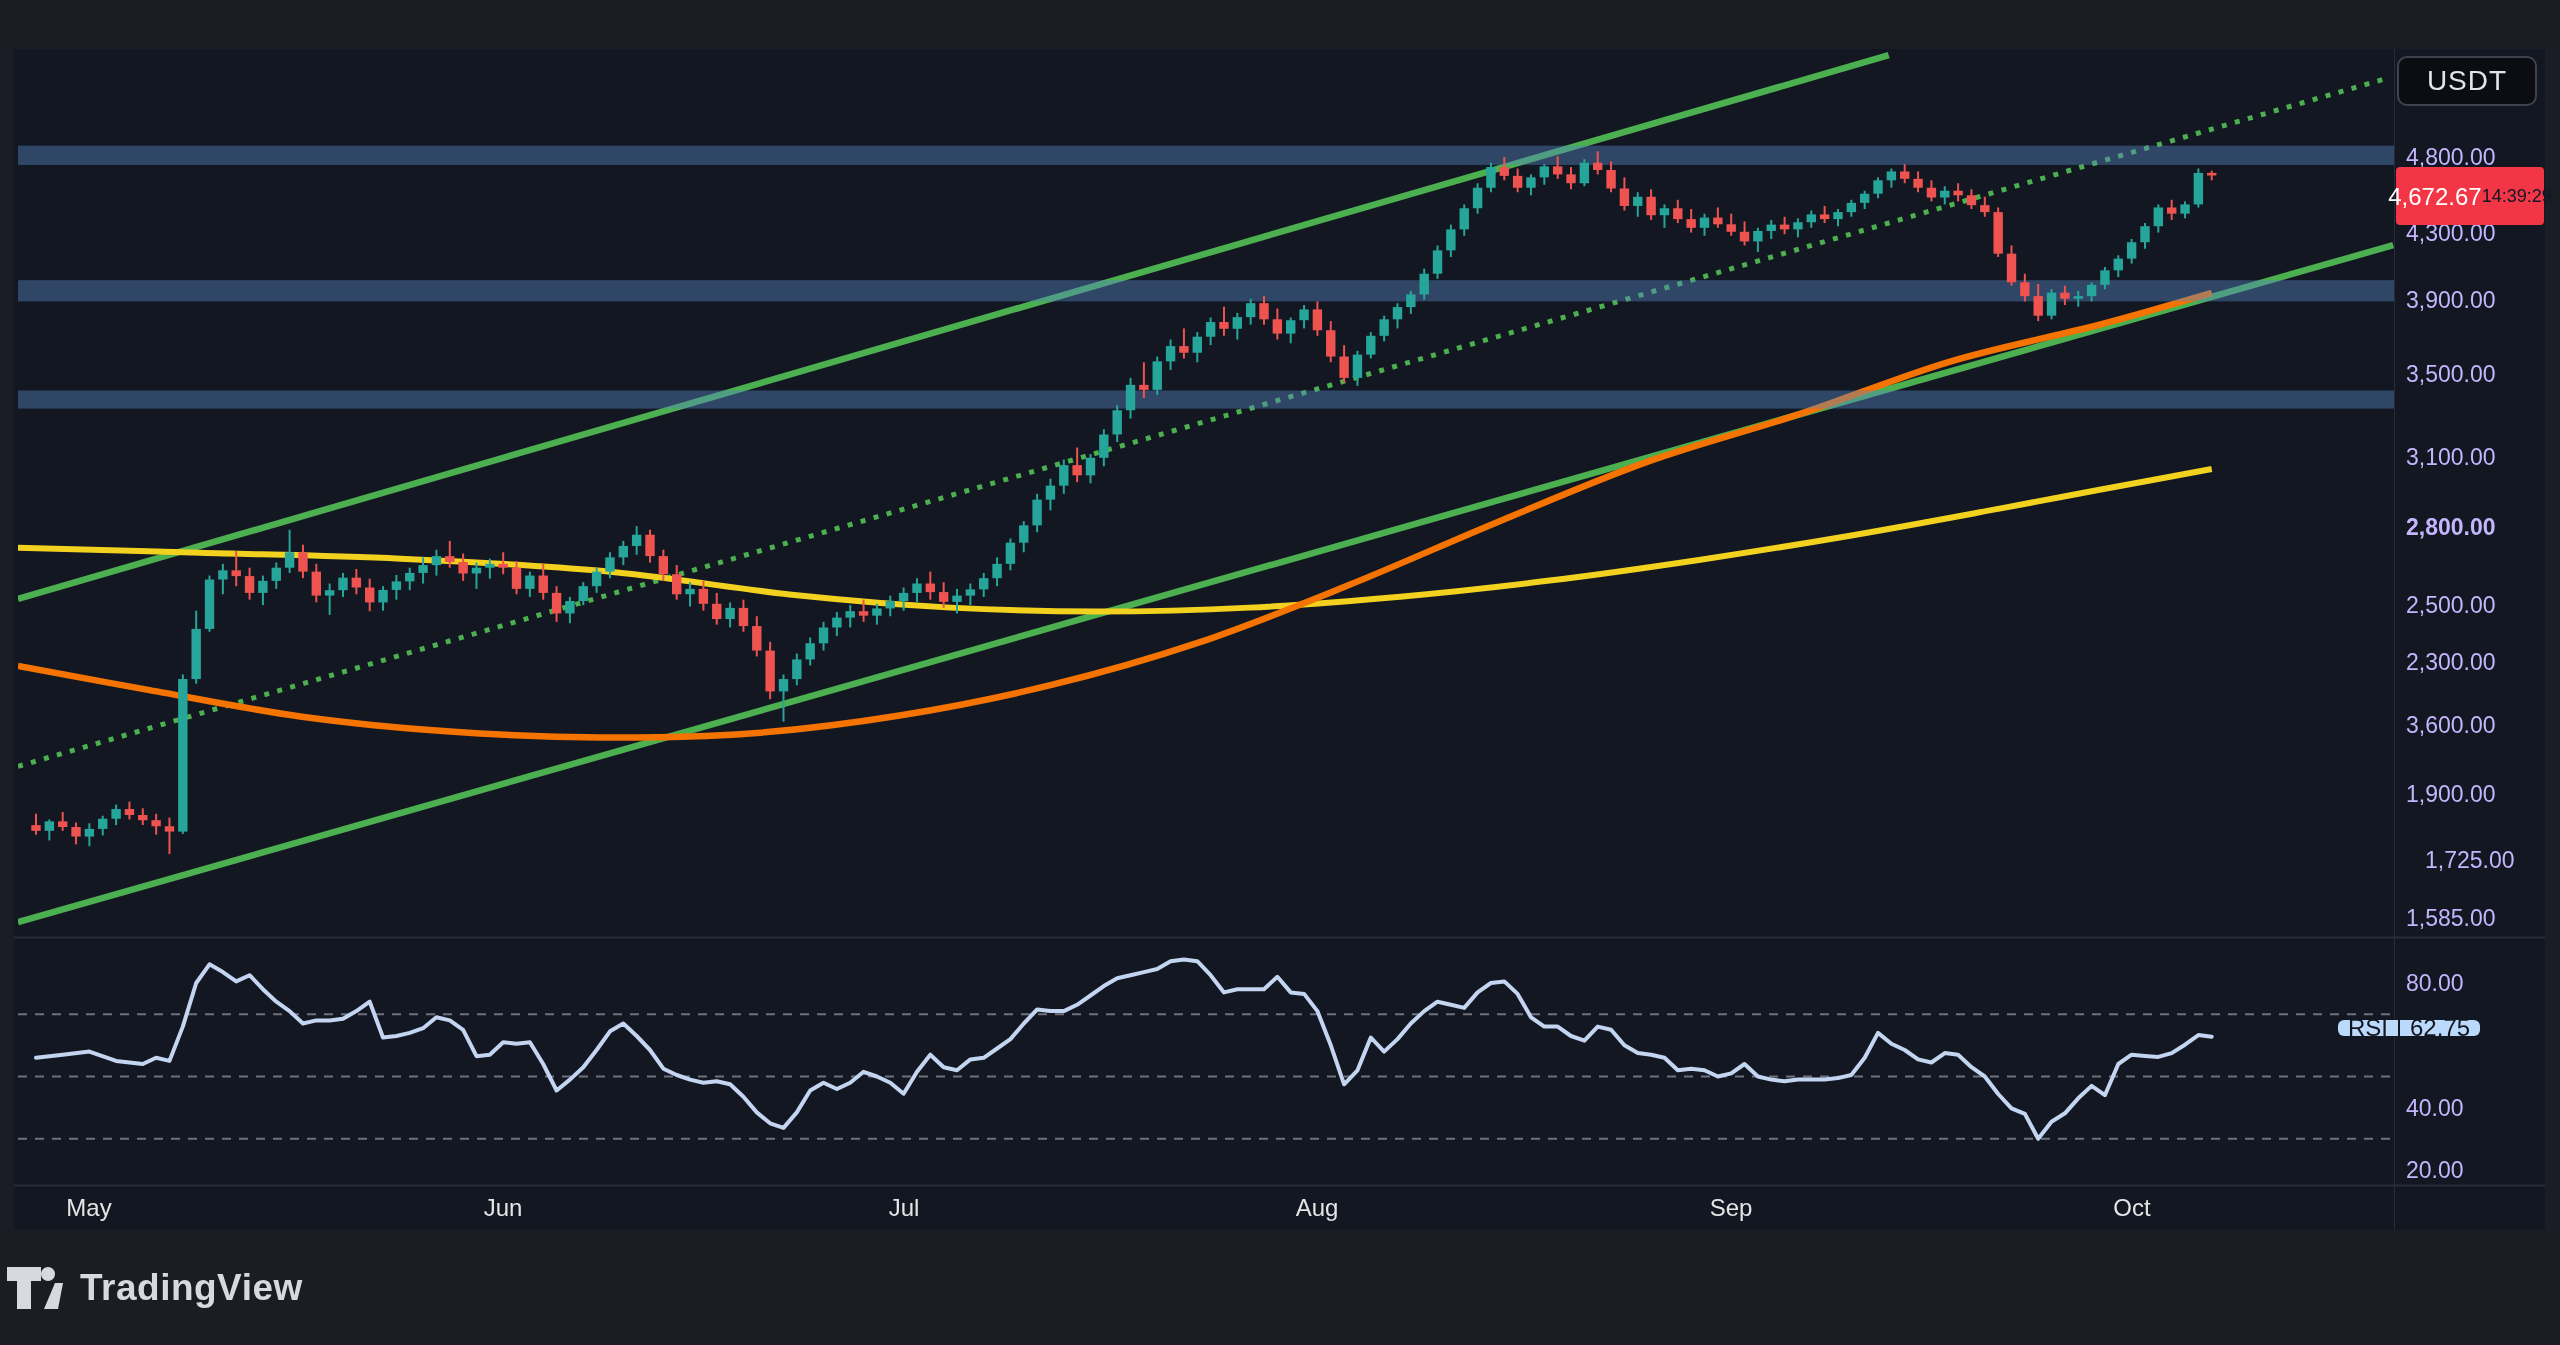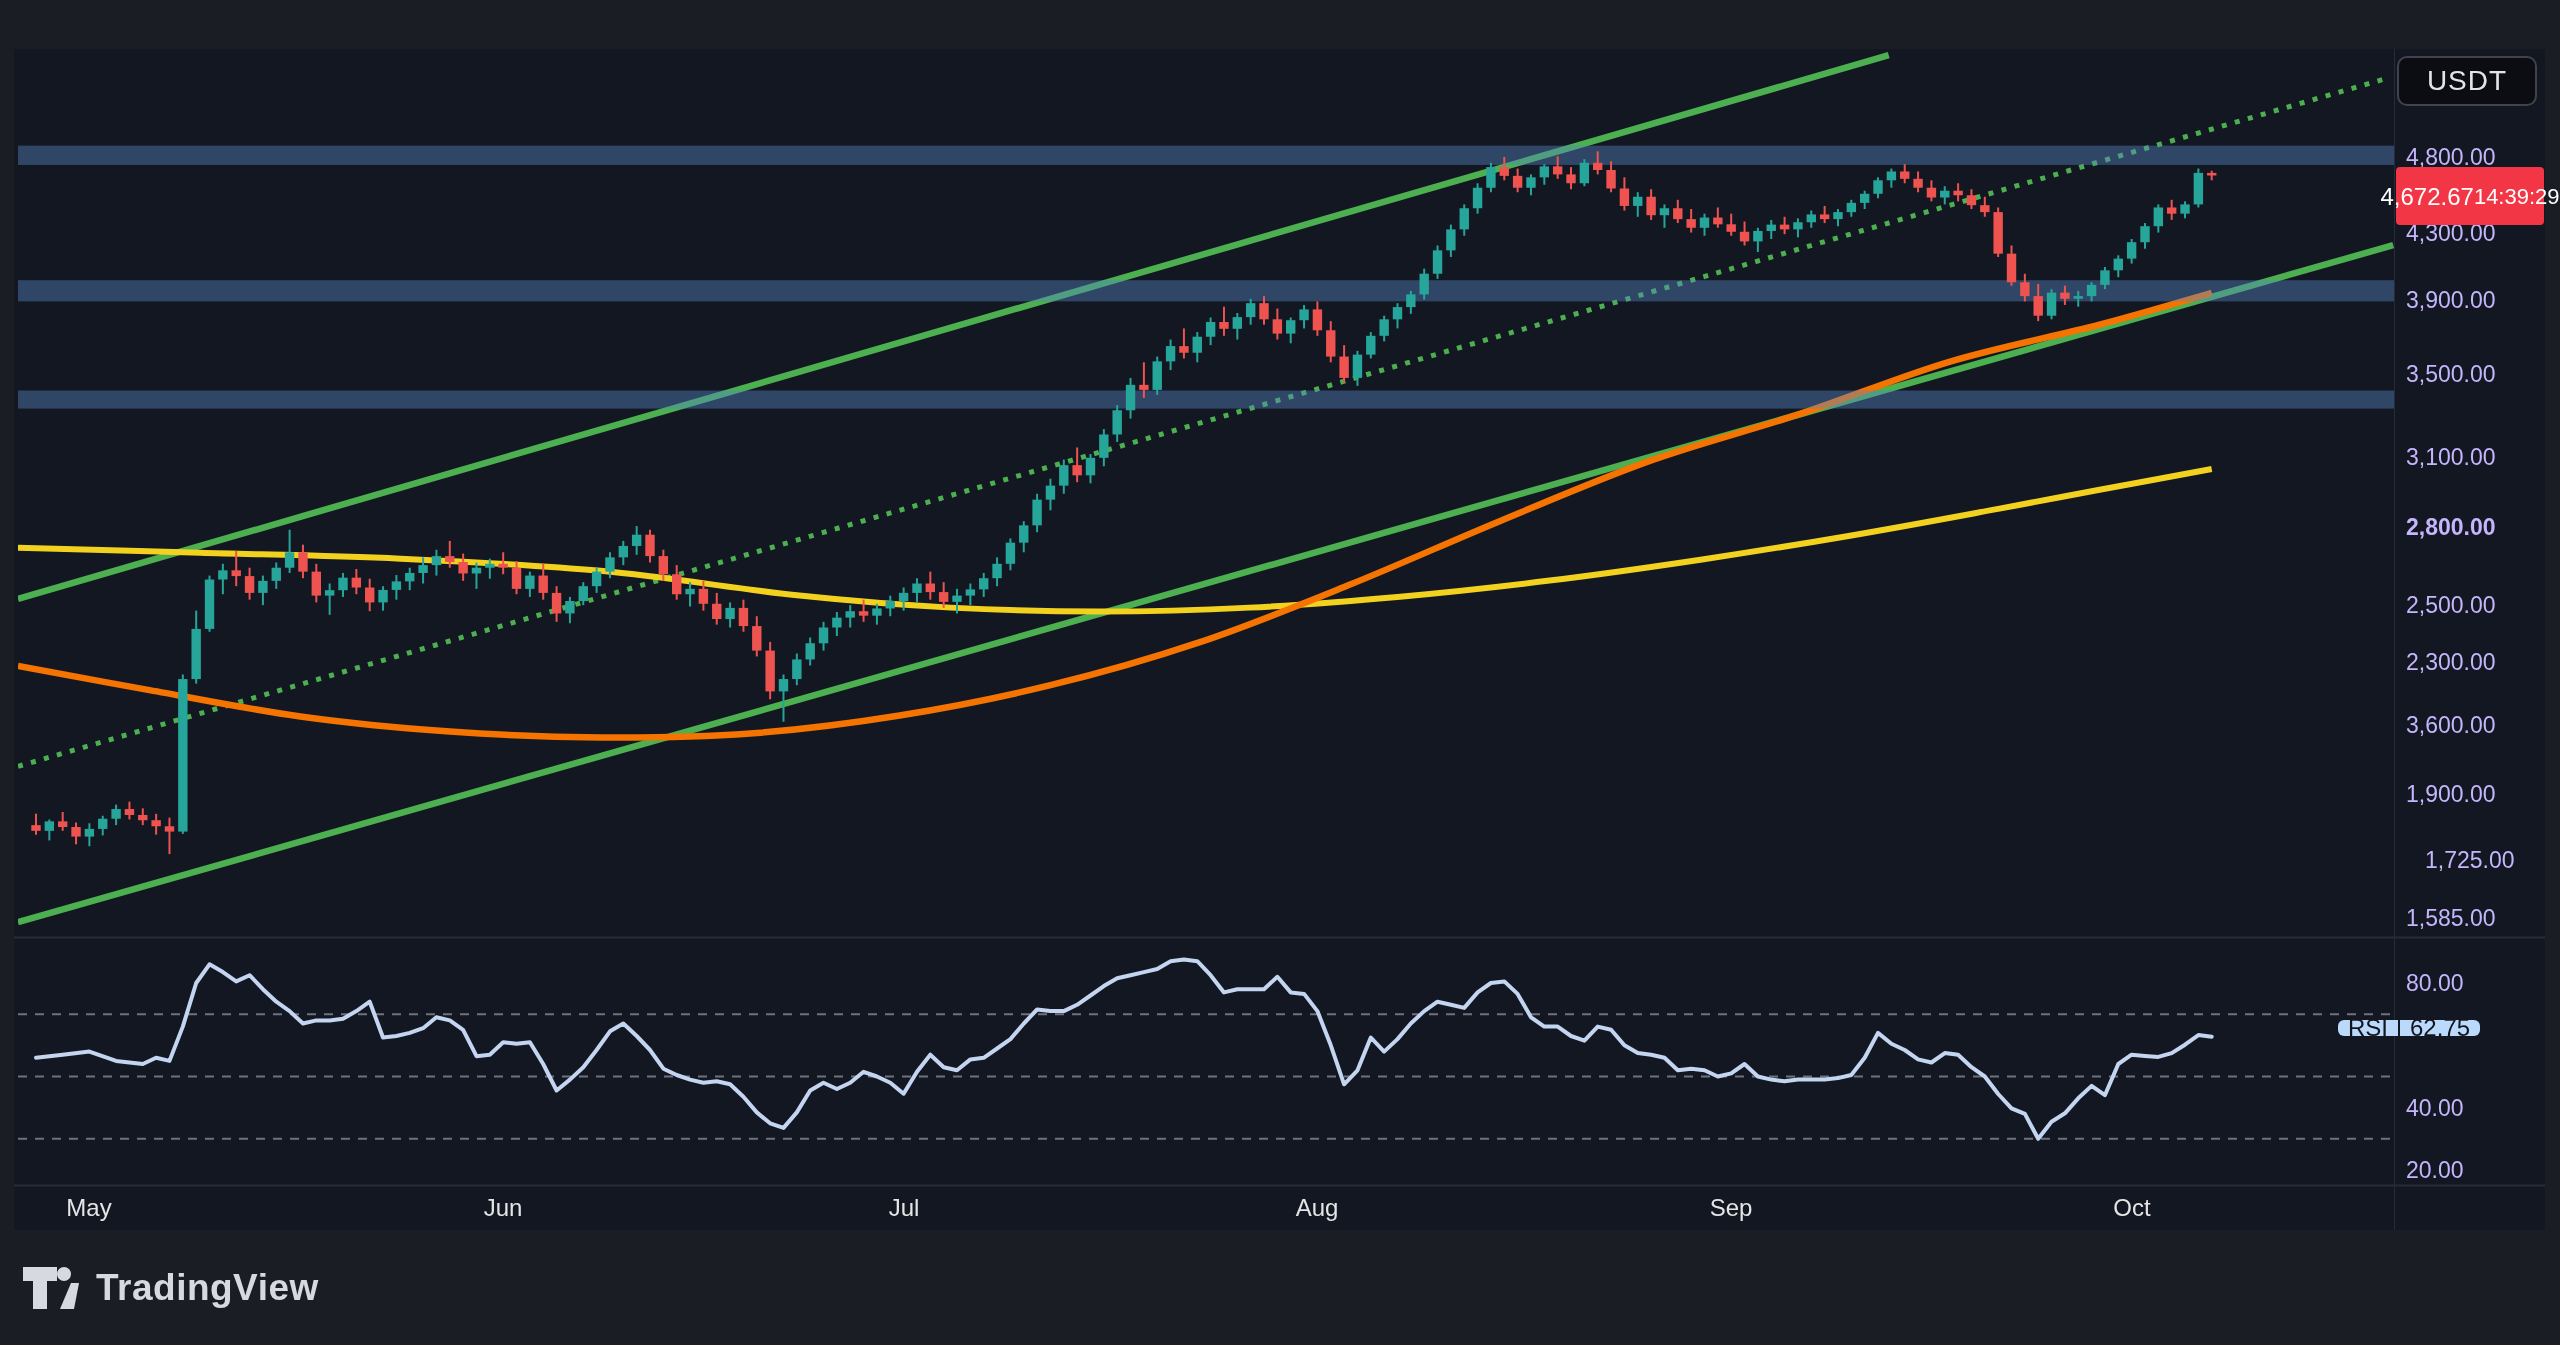--- a/index.html
+++ b/index.html
@@ -13,29 +13,29 @@
   svg.chart{position:absolute;left:0;top:0;}
   .axis-label{position:absolute;color:#c4b5fd;font-size:23px;line-height:27px;white-space:nowrap;}
   .month-label{position:absolute;color:#e5e5e5;font-size:24px;width:90px;text-align:center;}
   .usdt-chip{position:absolute;left:2397px;top:56px;width:140px;height:50px;border:2px solid #40434e;
              border-radius:10px;background:#0b0d12;color:#e2e4e9;font-size:28px;font-weight:500;
              display:flex;align-items:center;justify-content:center;letter-spacing:1px;}
   .price-badge{position:absolute;left:2396px;top:167px;width:148px;height:58px;background:#f23645;
                border-radius:4px;color:#fff;display:flex;flex-direction:row;align-items:center;
                justify-content:center;line-height:27px;}
   .price-badge .p{font-size:24px;}
-  .price-badge .c{font-size:22px;color:#ffffff;}
+  .price-badge .c{font-size:18px;color:#0f172a;}
   .rsi-badge{position:absolute;left:2338px;top:1020px;height:16px;display:flex;border-radius:6px;
              overflow:hidden;background:#131722;}
   .rsi-badge .seg{background:#bbd9fb;color:#12151d;font-size:24px;display:flex;align-items:center;
                   justify-content:center;padding:0 10px;}
   .rsi-badge .gap{width:2px;background:#131722;}
   .footer{position:absolute;left:0;top:1230px;width:2560px;height:115px;background:#1b1d24;
           display:flex;align-items:center;}
-  .brand{display:flex;align-items:center;gap:16px;padding-left:22px;}
+  .brand{display:flex;align-items:center;gap:16px;padding-left:6px;}
   .brand .name{color:#d6d9e0;font-size:37px;font-weight:700;letter-spacing:.5px;}
 </style>
 </head>
 <body>
 
 <div class="stage">
 
   <div class="widget"></div>
   <svg class="chart" id="chart-svg" width="2560" height="1345">
       <defs>

